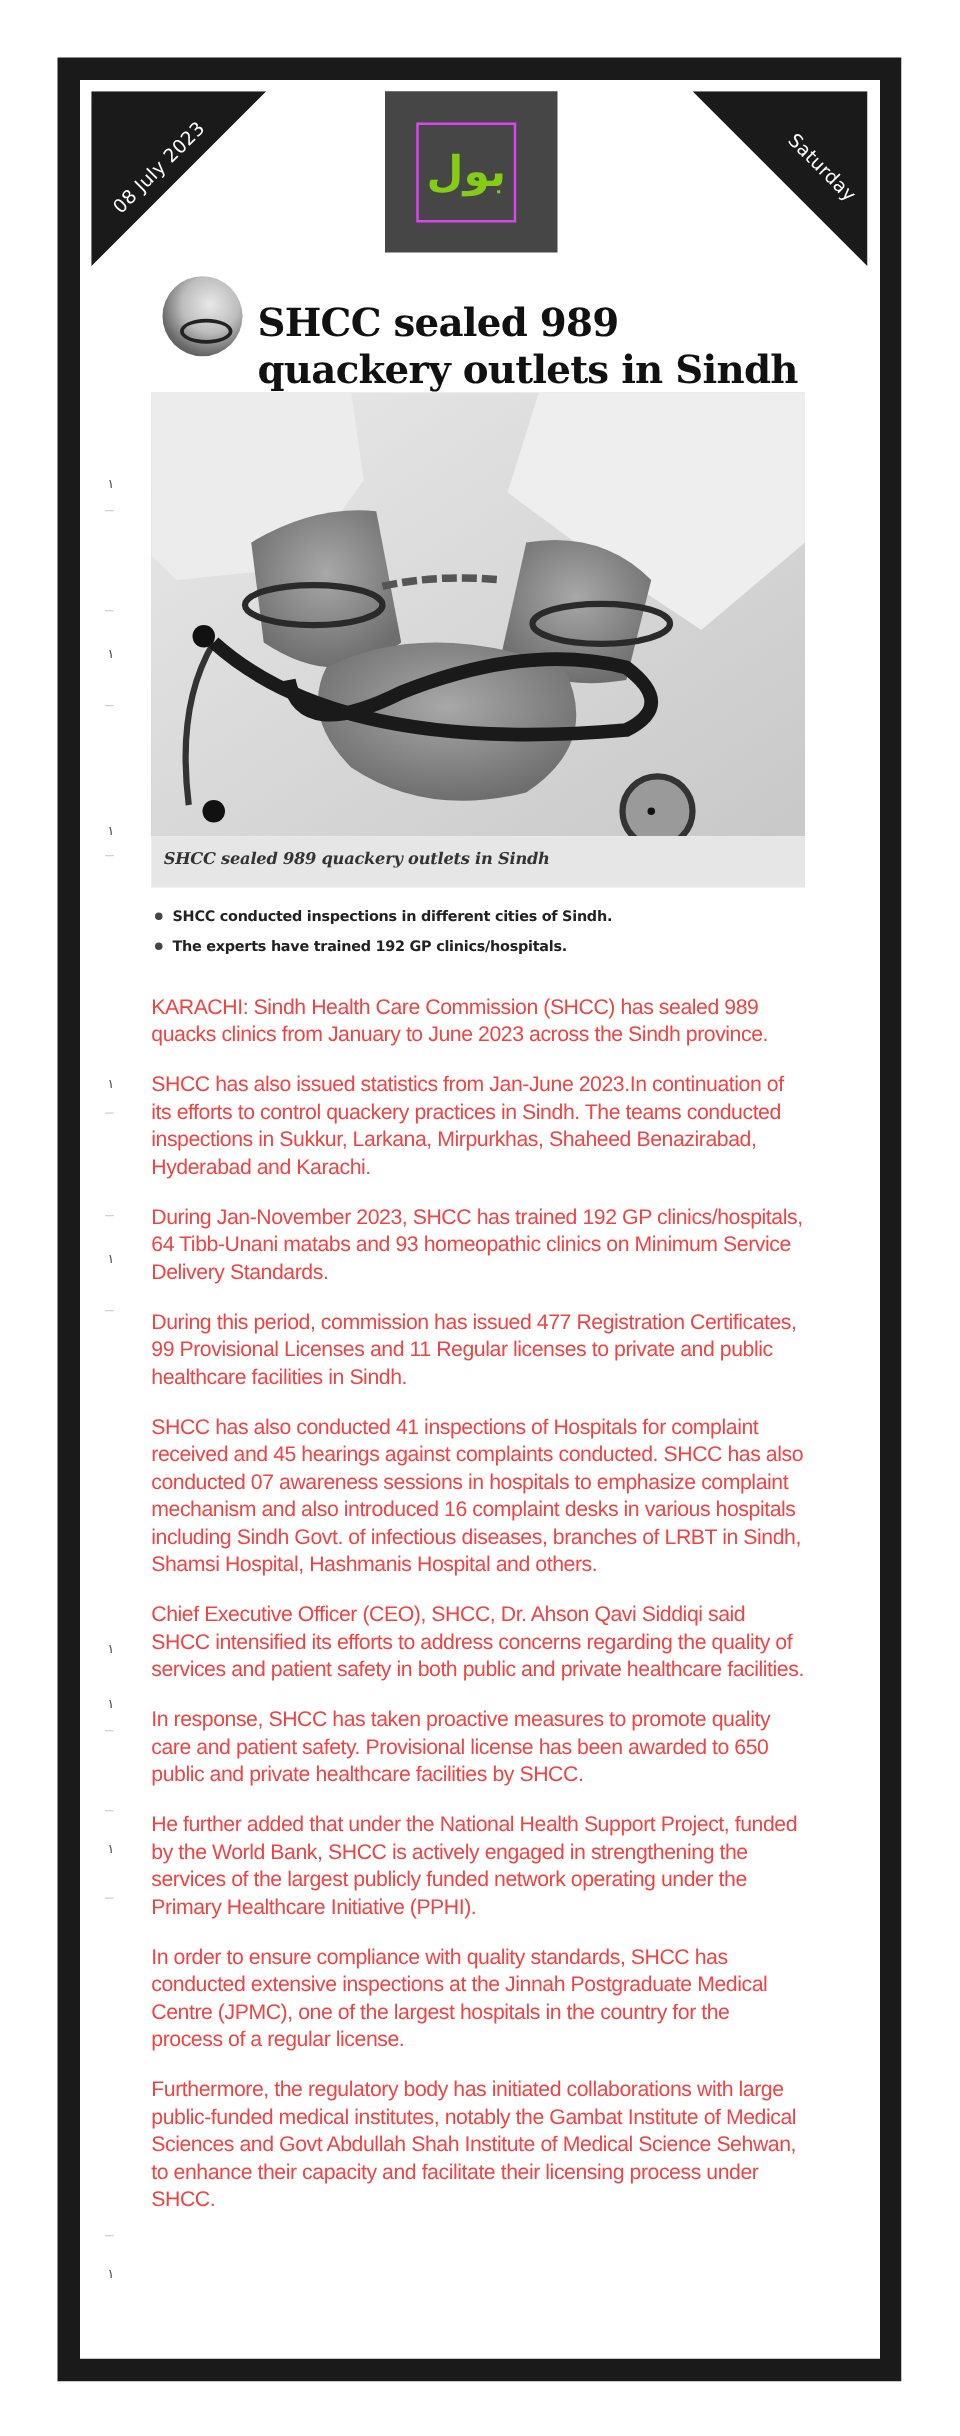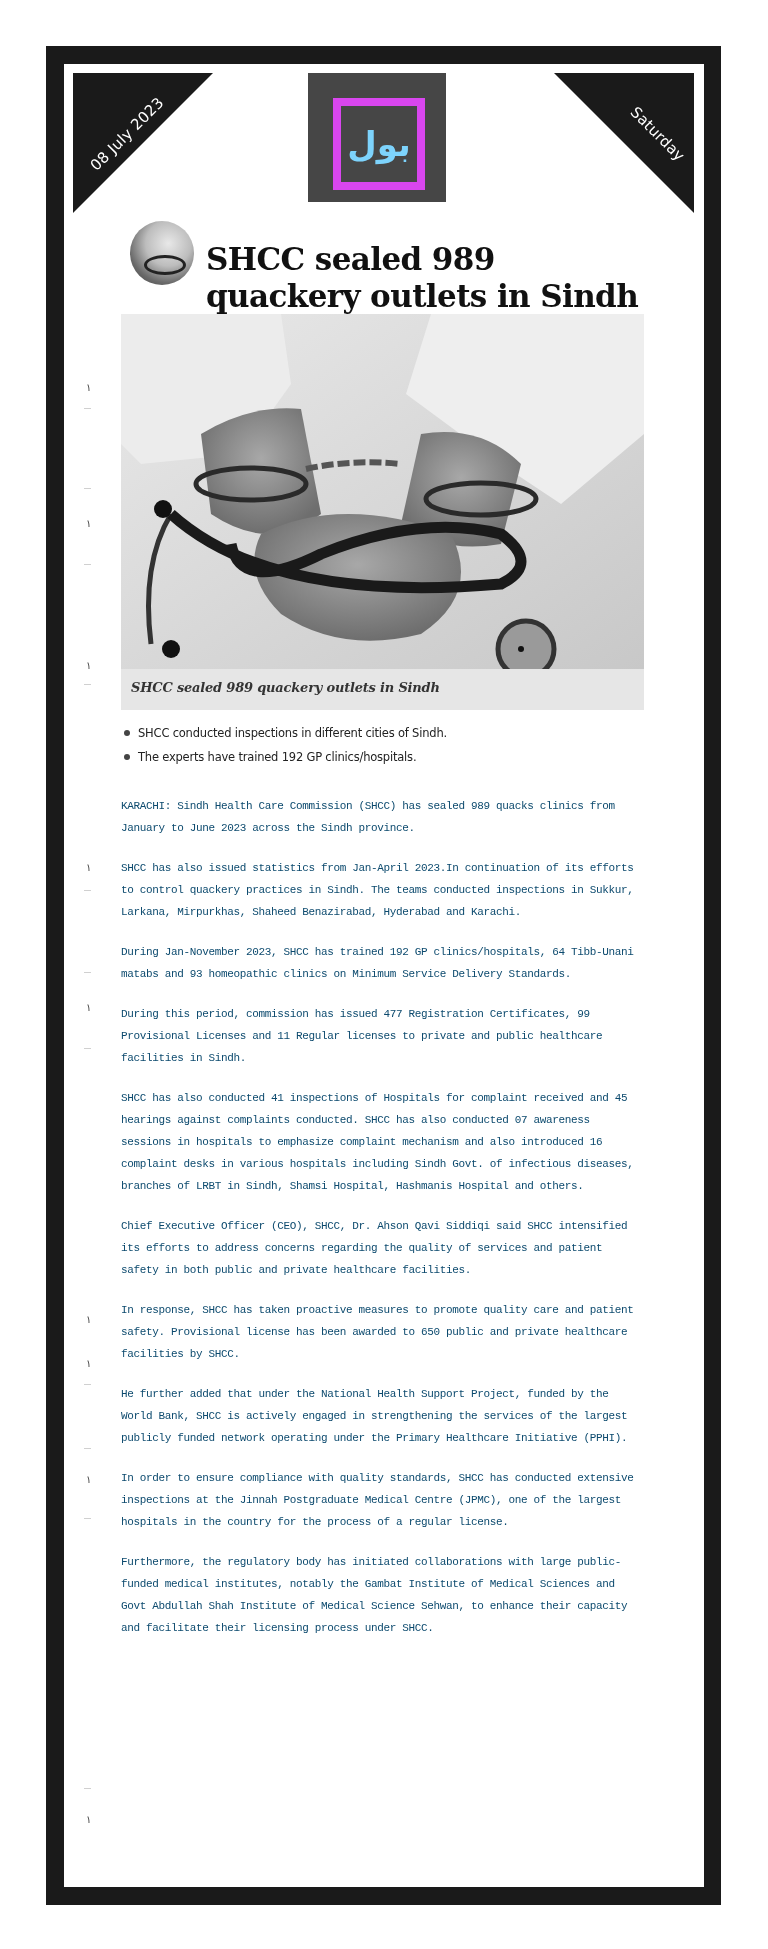--- a/index.html
+++ b/index.html
@@ -30,23 +30,23 @@
   }
   .corner-right .corner-text {
     right: 2px; top: 52px; transform: rotate(45deg); transform-origin: center;
   }
   .logo {
     position: absolute; left: 244px; top: 9px; width: 138px; height: 129px;
     background: #464646;
   }
   .logo-inner {
     position: absolute; left: 25px; top: 25px; width: 76px; height: 76px;
-    border: 8px solid #d946ef; background: #464646;
+    border: 2px solid #d946ef; background: #464646;
     display: flex; align-items: center; justify-content: center;
-    color: #7dd3fc; font-family: "DejaVu Sans", sans-serif; font-weight: bold; font-size: 34px;
+    color: #84cc16; font-family: "DejaVu Sans", sans-serif; font-weight: bold; font-size: 34px;
   }
   .headline-row {
     position: absolute; left: 66px; top: 150px; width: 520px; height: 90px;
   }
   .avatar {
     position: absolute; left: 0; top: 7px; width: 64px; height: 64px; border-radius: 50%;
     background: radial-gradient(circle at 60% 35%, #e8e8e8 0%, #bdbdbd 40%, #6a6a6a 70%, #3a3a3a 100%);
     overflow: hidden;
   }
   .avatar::after {
@@ -70,31 +70,31 @@
   }
   .caption {
     position: absolute; left: 10px; top: 11px; font-family: "DejaVu Serif", serif;
     font-style: italic; font-weight: bold; font-size: 13px; color: #333; letter-spacing: -0.2px;
   }
   .bullets {
     position: absolute; left: 57px; top: 657px; width: 523px; margin: 0; padding: 0; list-style: none;
   }
   .bullets li {
     position: relative; padding-left: 17px; font-family: "DejaVu Sans", sans-serif;
-    font-weight: normal; font-size: 11.5px; line-height: 24px; color: #222; letter-spacing: -0.2px;
+    font-weight: bold; font-size: 11.5px; line-height: 24px; color: #222; letter-spacing: -0.2px;
   }
   .bullets li .dot {
     position: absolute; left: 3px; top: 9px; width: 6px; height: 6px; border-radius: 50%; background: #444;
   }
   .article {
     position: absolute; left: 57px; top: 731px; width: 523px;
   }
   .article p {
-    margin: 0 0 18px 0; font-family: Liberation Mono, monospace; font-size: 11px; line-height: 22px;
-    color: #0c4a6e; letter-spacing: -0.35px;
+    margin: 0 0 18px 0; font-family: Liberation Sans, sans-serif; font-size: 17px; line-height: 22px;
+    color: #ef4444; letter-spacing: -0.35px;
   }
   .mark {
     position: absolute; left: 22px; font-size: 10px; color: #444; font-family: "DejaVu Sans", sans-serif;
   }
   .dash {
     position: absolute; left: 20px; width: 7px; height: 1px; background: #d0d0d0;
   }
 </style>
 </head>
 <body>
@@ -160,21 +160,21 @@
     <span class="caption">SHCC sealed 989 quackery outlets in Sindh</span>
   </div>
 
   <ul class="bullets">
     <li><span class="dot"></span><span>SHCC conducted inspections in different cities of Sindh.</span></li>
     <li><span class="dot"></span><span>The experts have trained 192 GP clinics/hospitals.</span></li>
   </ul>
 
   <div class="article">
     <p>KARACHI: Sindh Health Care Commission (SHCC) has sealed 989 quacks clinics from January to June 2023 across the Sindh province.</p>
-    <p>SHCC has also issued statistics from Jan-April 2023.In continuation of its efforts to control quackery practices in Sindh. The teams conducted inspections in Sukkur, Larkana, Mirpurkhas, Shaheed Benazirabad, Hyderabad and Karachi.</p>
+    <p>SHCC has also issued statistics from Jan-June 2023.In continuation of its efforts to control quackery practices in Sindh. The teams conducted inspections in Sukkur, Larkana, Mirpurkhas, Shaheed Benazirabad, Hyderabad and Karachi.</p>
     <p>During Jan-November 2023, SHCC has trained 192 GP clinics/hospitals, 64 Tibb-Unani matabs and 93 homeopathic clinics on Minimum Service Delivery Standards.</p>
     <p>During this period, commission has issued 477 Registration Certificates, 99 Provisional Licenses and 11 Regular licenses to private and public healthcare facilities in Sindh.</p>
     <p>SHCC has also conducted 41 inspections of Hospitals for complaint received and 45 hearings against complaints conducted. SHCC has also conducted 07 awareness sessions in hospitals to emphasize complaint mechanism and also introduced 16 complaint desks in various hospitals including Sindh Govt. of infectious diseases, branches of LRBT in Sindh, Shamsi Hospital, Hashmanis Hospital and others.</p>
     <p>Chief Executive Officer (CEO), SHCC, Dr. Ahson Qavi Siddiqi said SHCC intensified its efforts to address concerns regarding the quality of services and patient safety in both public and private healthcare facilities.</p>
     <p>In response, SHCC has taken proactive measures to promote quality care and patient safety. Provisional license has been awarded to 650 public and private healthcare facilities by SHCC.</p>
     <p>He further added that under the National Health Support Project, funded by the World Bank, SHCC is actively engaged in strengthening the services of the largest publicly funded network operating under the Primary Healthcare Initiative (PPHI).</p>
     <p>In order to ensure compliance with quality standards, SHCC has conducted extensive inspections at the Jinnah Postgraduate Medical Centre (JPMC), one of the largest hospitals in the country for the process of a regular license.</p>
     <p>Furthermore, the regulatory body has initiated collaborations with large public-funded medical institutes, notably the Gambat Institute of Medical Sciences and Govt Abdullah Shah Institute of Medical Science Sehwan, to enhance their capacity and facilitate their licensing process under SHCC.</p>
   </div>
 

